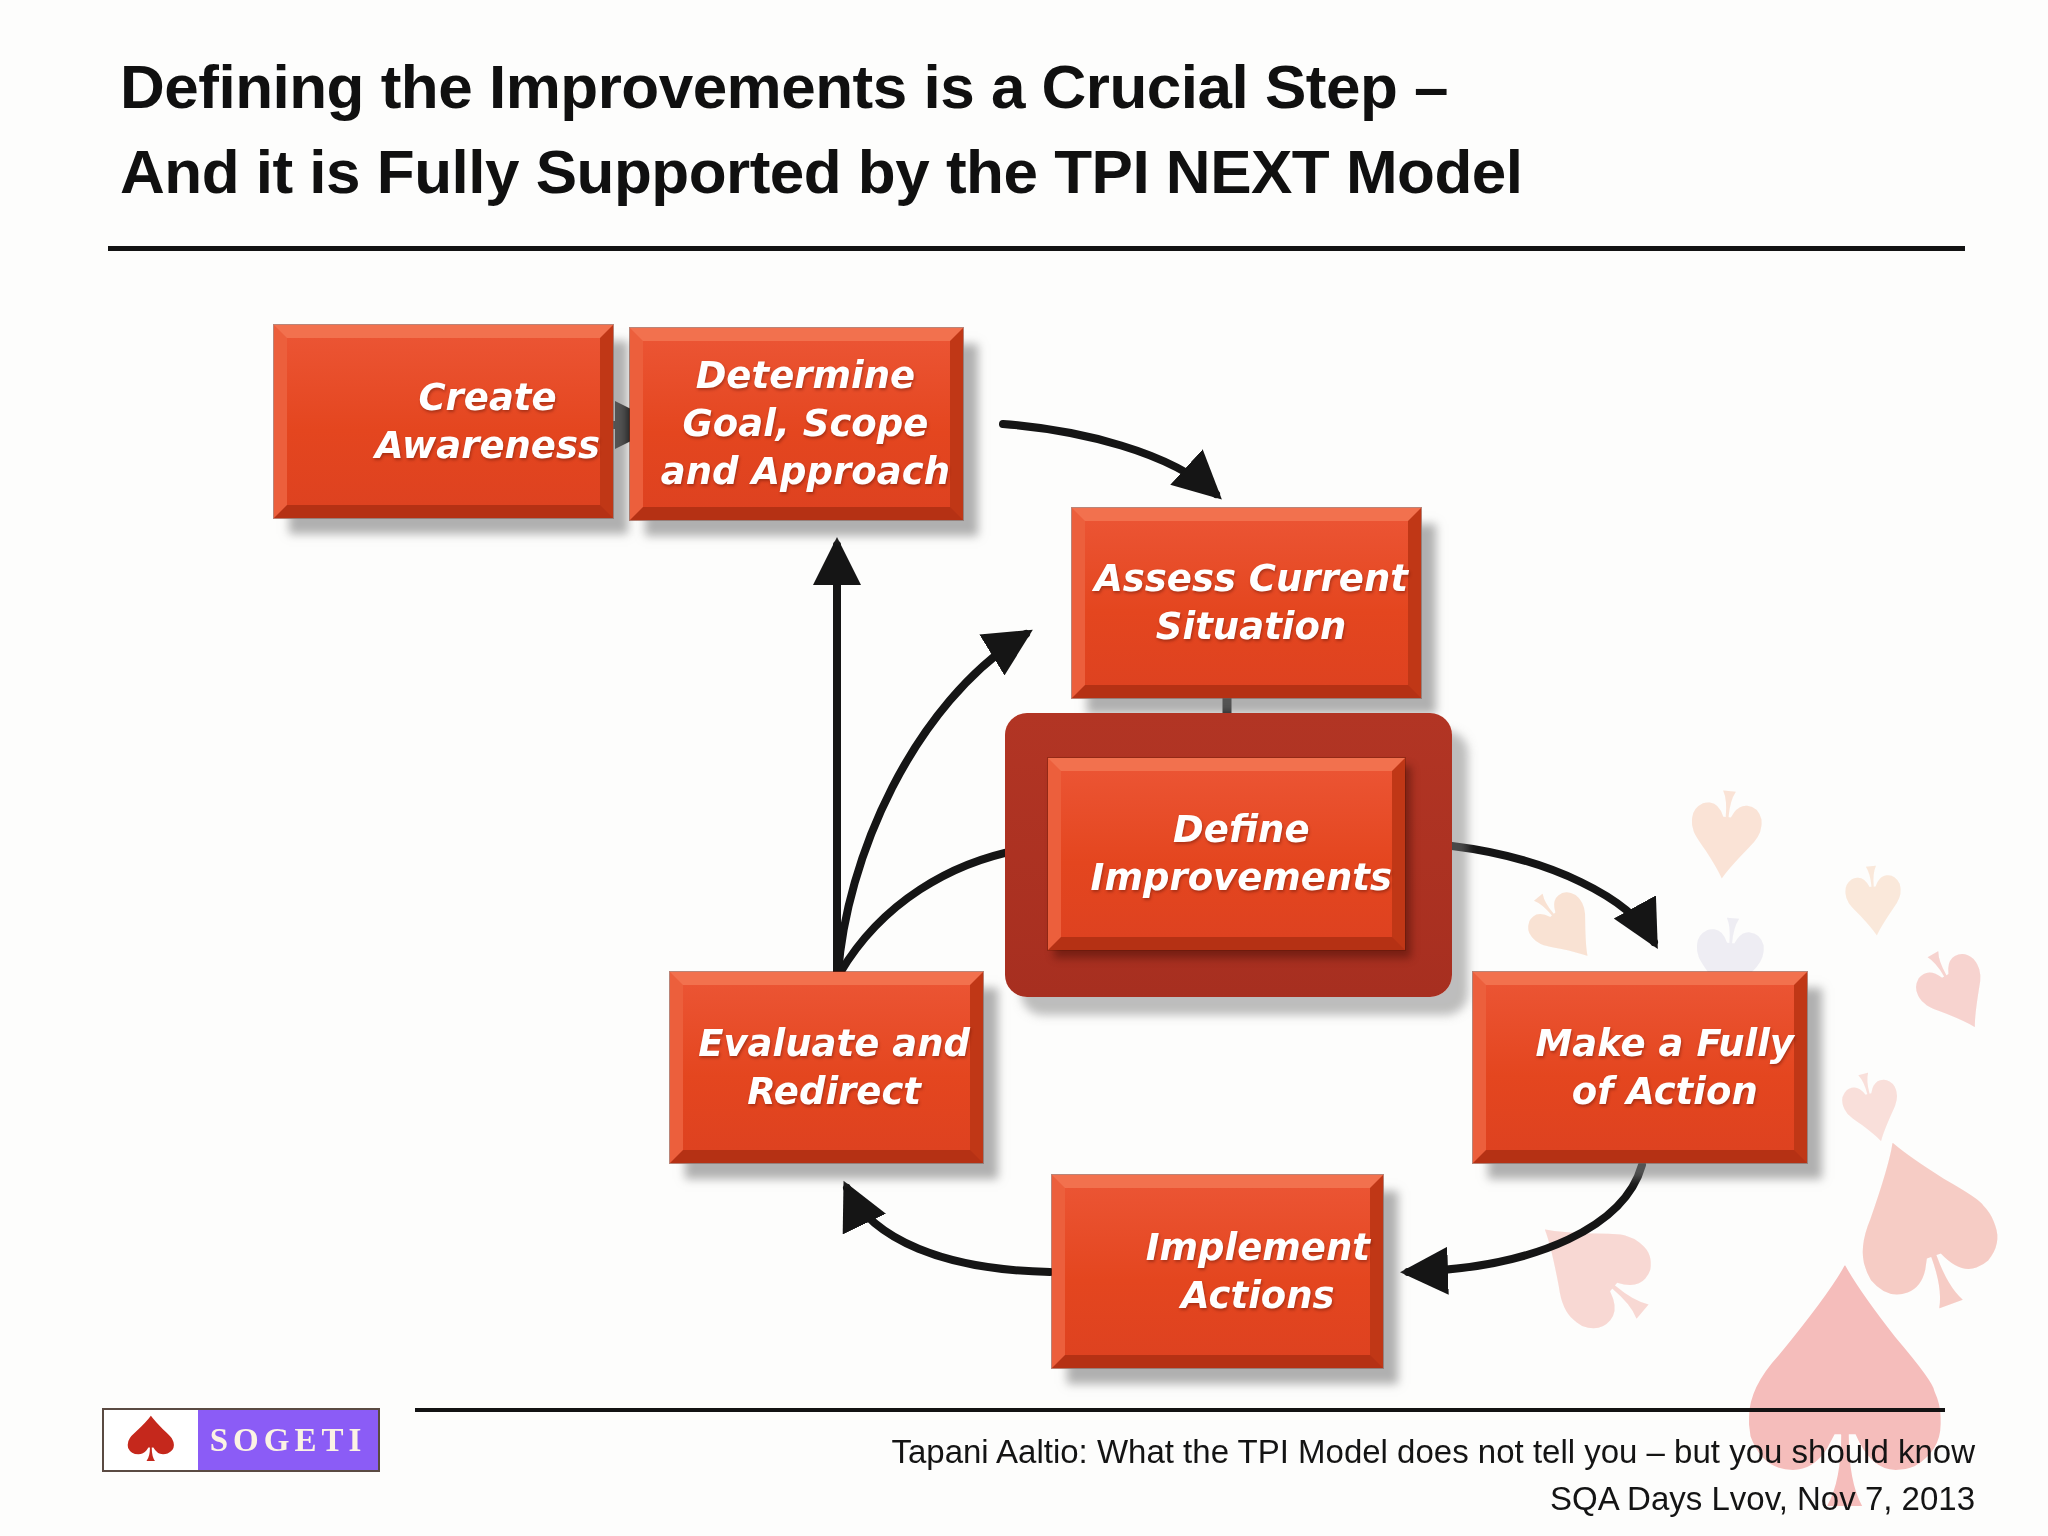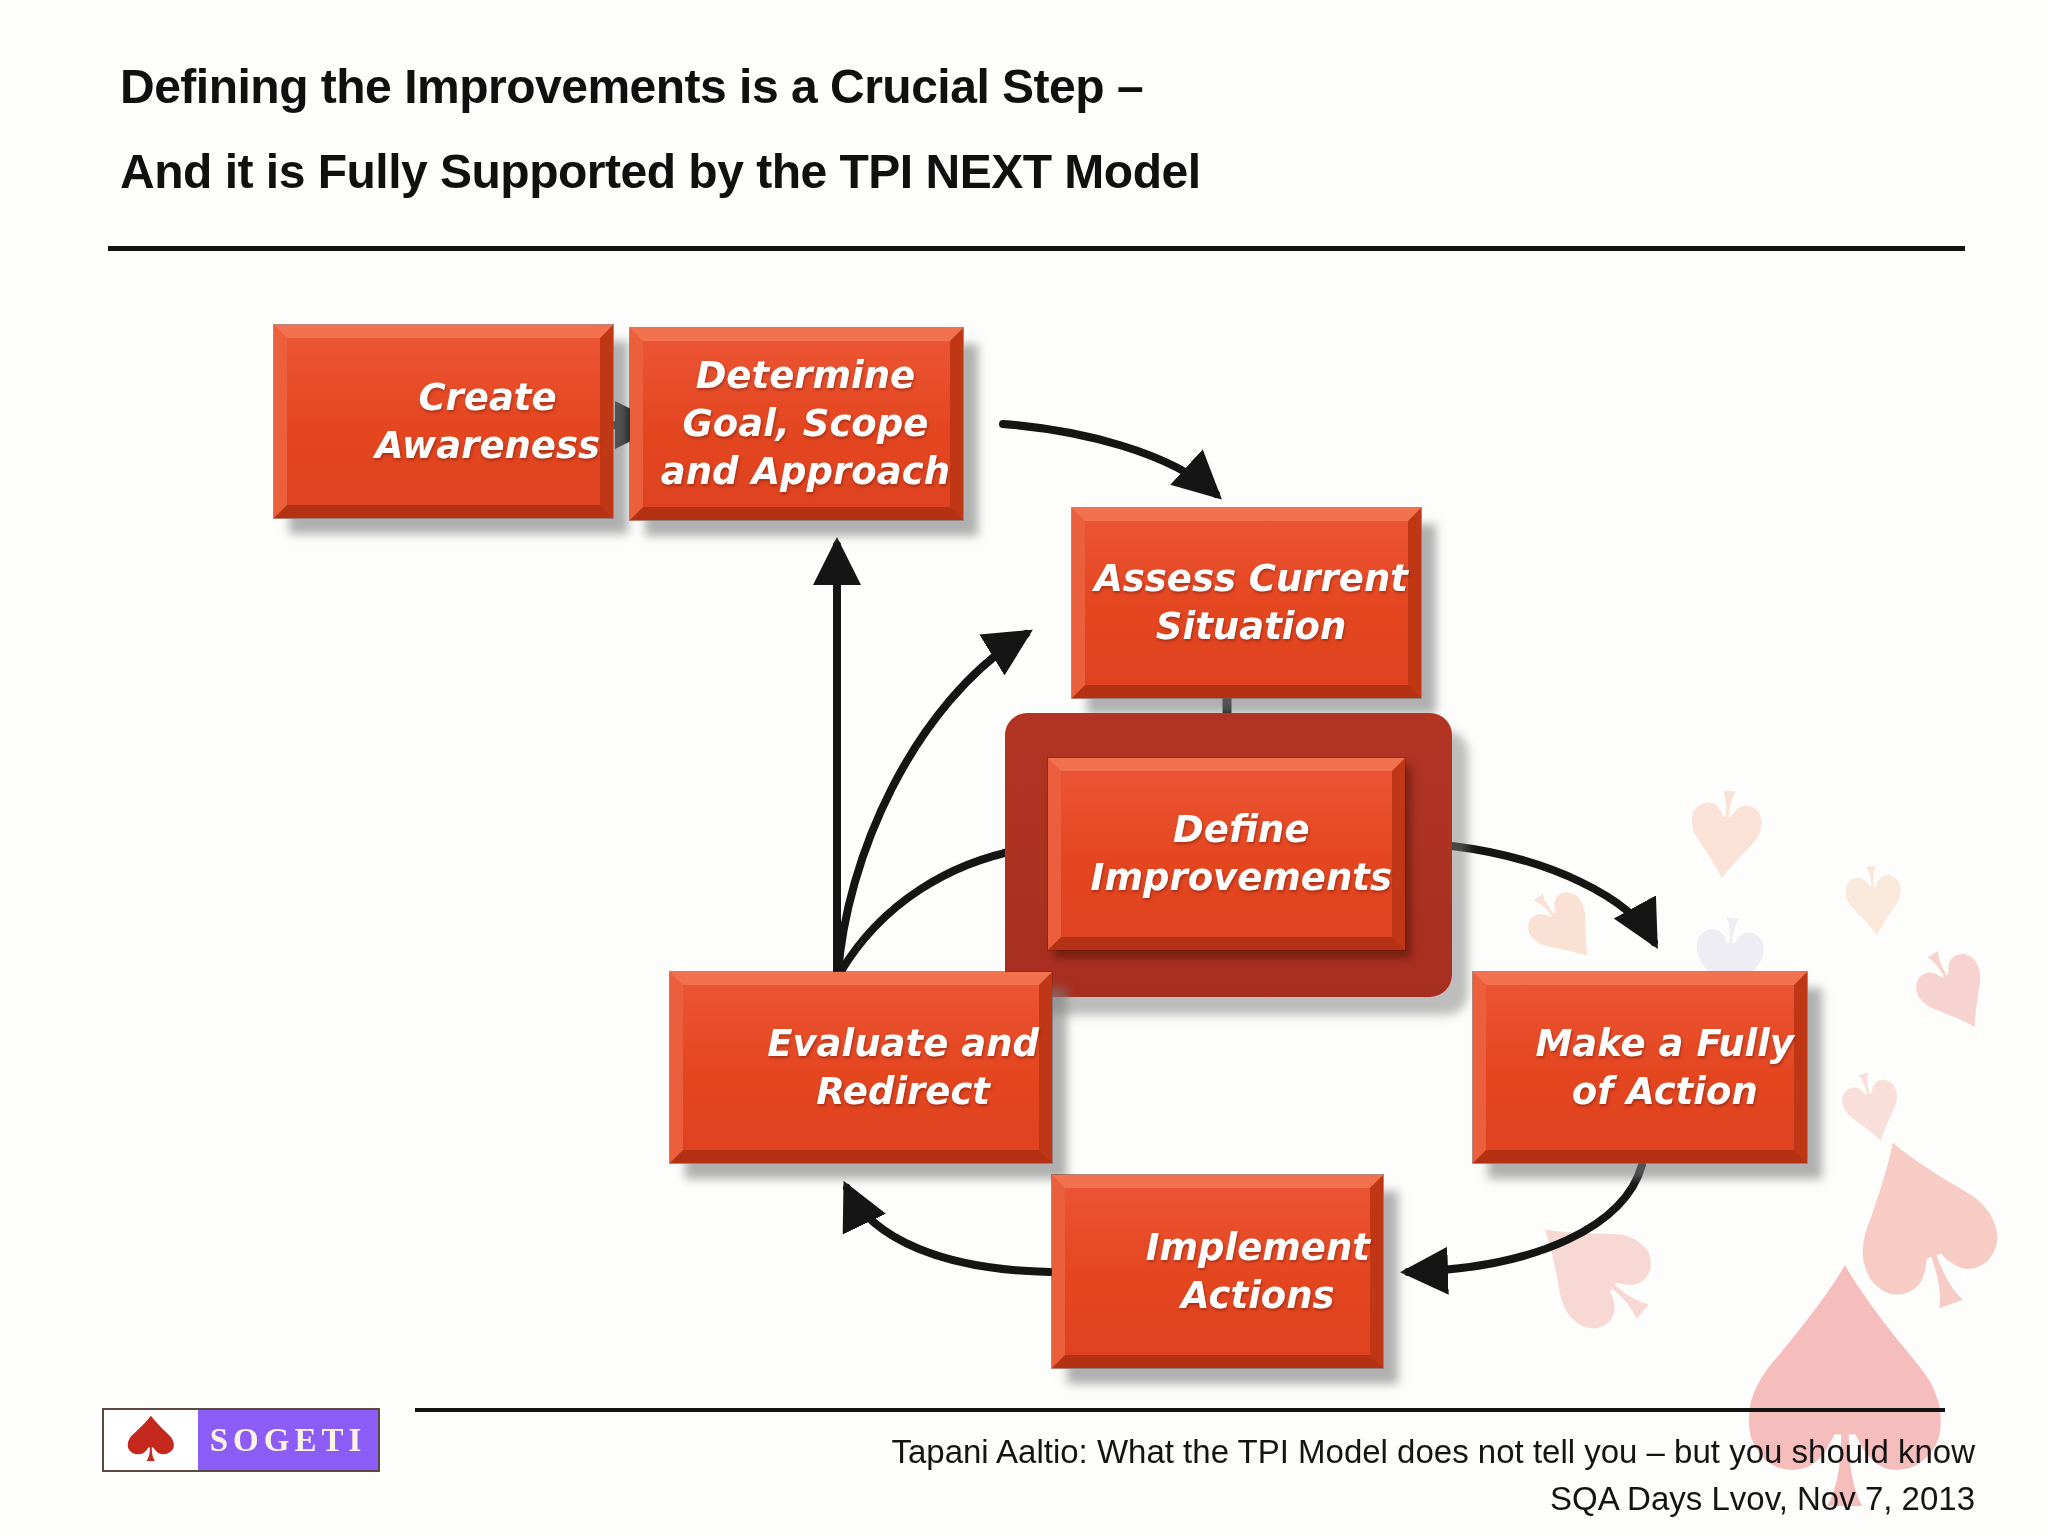--- a/index.html
+++ b/index.html
@@ -5,21 +5,21 @@
   html,body{margin:0;padding:0;background:#ffffff;}
   #slide{position:relative;width:2048px;height:1536px;background:#fdfdfc;overflow:hidden;
          font-family:"Liberation Sans",sans-serif;}
 
   
   .spade-deco{position:absolute;font-family:"DejaVu Sans",sans-serif;line-height:1;
               transform-origin:center;user-select:none;z-index:0;}
 
   
   .title{position:absolute;left:120px;top:44px;z-index:3;color:#101010;font-weight:bold;
-         font-size:48px;line-height:85px;letter-spacing:-0.5px;white-space:nowrap;}
+         font-size:62px;line-height:85px;letter-spacing:-0.5px;white-space:nowrap;}
   .title-underline{position:absolute;left:108px;top:246px;width:1857px;height:5px;background:#131313;z-index:3;}
 
   
   #arrow-layer{position:absolute;left:0;top:0;z-index:1;}
   .flow{stroke:#151515;stroke-width:8;fill:none;stroke-linecap:round;}
 
   
   .pbox{position:absolute;box-sizing:border-box;z-index:2;
         background:linear-gradient(180deg,#eb5433 0%,#e4461f 55%,#de4220 100%);
         border-style:solid;border-width:13px;
@@ -105,21 +105,21 @@
 Situation</span>
   </div>
 
   <div class="hl-frame">
     <div class="pbox" style="left:43px;top:45px;width:357px;height:192px;">
       <span class="box-label">Define
 Improvements</span>
     </div>
   </div>
 
-  <div class="pbox" style="left:670px;top:972px;width:382px;height:191px;">
+  <div class="pbox" style="left:670px;top:972px;width:313px;height:191px;">
     <span class="box-label">Evaluate and
 Redirect</span>
   </div>
 
   <div class="pbox" style="left:1473px;top:972px;width:334px;height:191px;">
     <span class="box-label">Make a Fully
 of Action</span>
   </div>
 
   <div class="pbox" style="left:1052px;top:1175px;width:331px;height:193px;">

